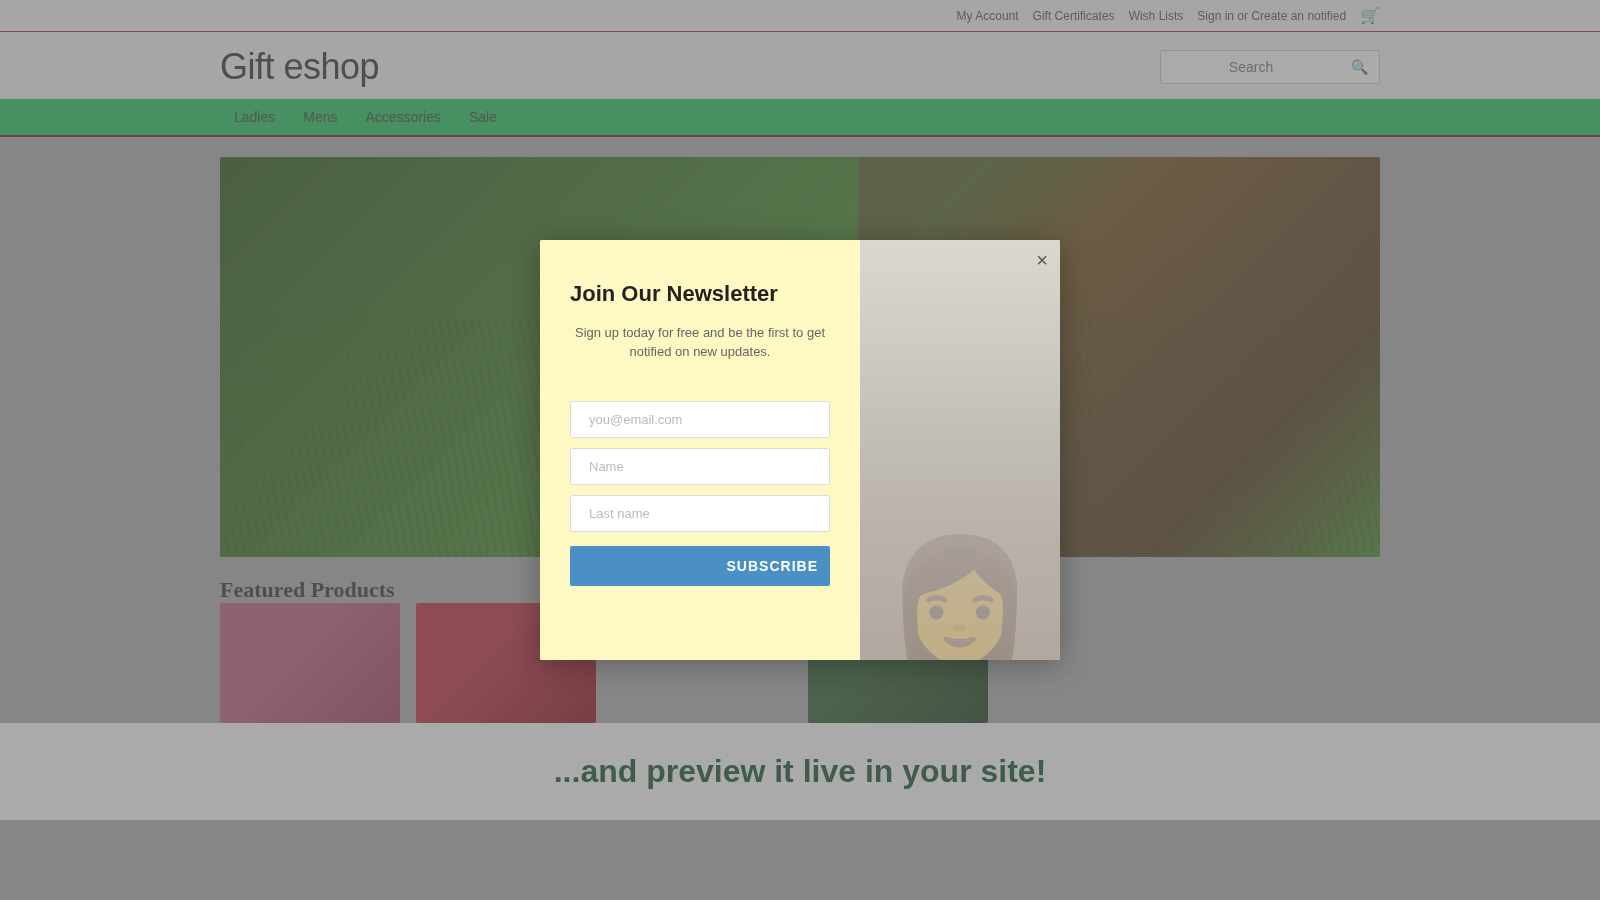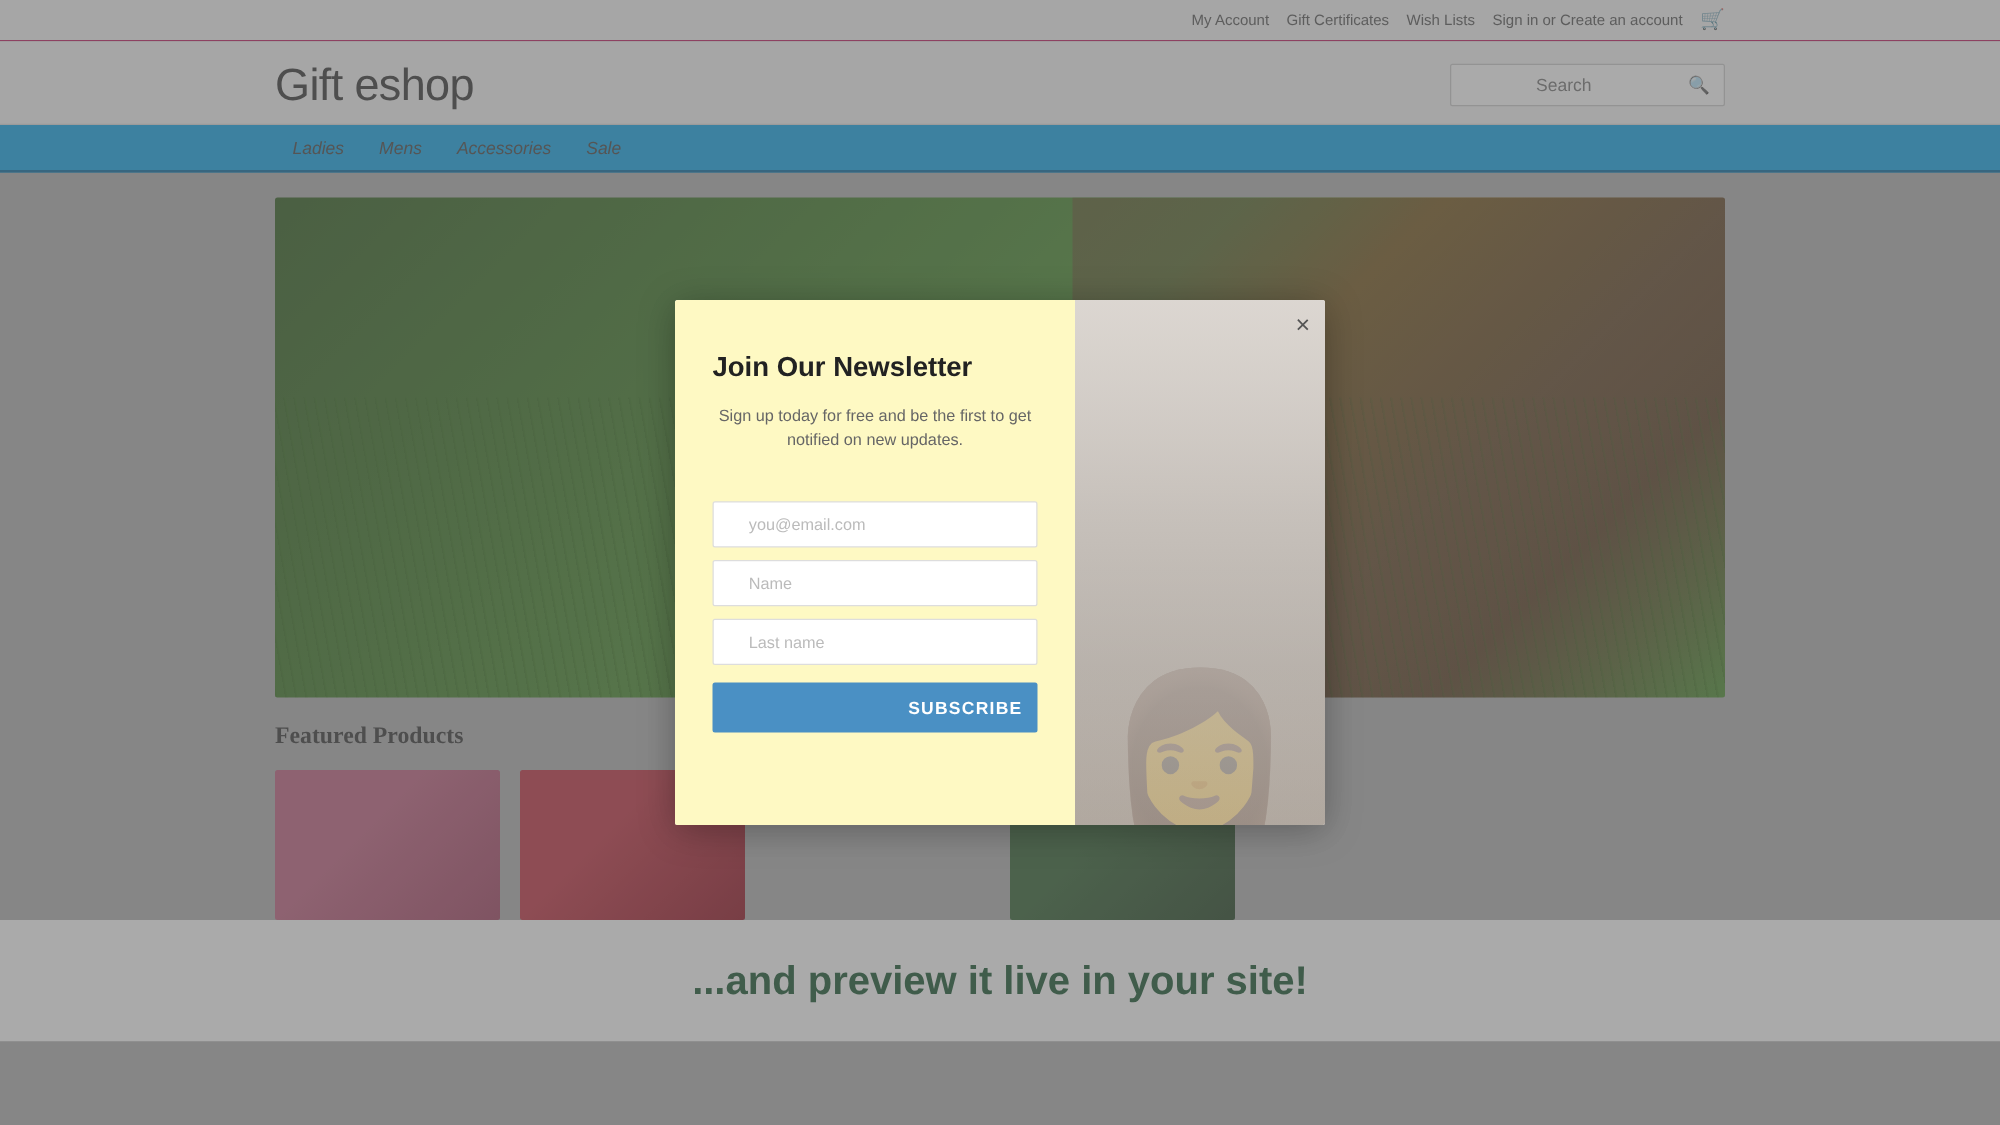--- a/index.html
+++ b/index.html
@@ -77,24 +77,23 @@
       background: none;
       border: none;
       padding: 8px 10px;
       cursor: pointer;
       color: #666;
       font-size: 14px;
     }
 
     
     .nav {
-      background: #0ea5e9;
-      border-bottom: 2px solid #0369a1;
+      background: #22c55e;
+      border-bottom: 2px solid #7f1d1d;
       padding: 0;
-      font-style: italic;
     }
     .nav-inner {
       max-width: 1200px;
       margin: 0 auto;
       padding: 0 20px;
       display: flex;
       gap: 0;
     }
     .nav-item {
       padding: 10px 14px;
@@ -147,24 +146,23 @@
     }
 
     
     .featured-section {
       max-width: 1200px;
       margin: 20px auto 0;
       padding: 0 20px;
       background: #b0b0b0;
     }
     .featured-title {
-      font-size: 19px;
+      font-size: 22px;
       font-weight: bold;
       color: #333;
-      margin-bottom: 16px;
       font-family: Georgia, serif;
     }
     .products-row {
       display: flex;
       gap: 16px;
     }
     .product-card {
       background: #ccc;
       width: 180px;
       height: 120px;
@@ -271,21 +269,21 @@
     }
     .modal-desc {
       font-size: 13px;
       color: #666;
       margin-bottom: 39px;
       line-height: 1.5;
       text-align: center;
     }
     .modal-input {
       width: 100%;
-      padding: 10px 28px;
+      padding: 10px 18px;
       border: 1px solid #ddd;
       border-radius: 2px;
       font-size: 13px;
       color: #999;
       background: #fff;
       margin-bottom: 10px;
       outline: none;
     }
     .modal-input::placeholder { color: #bbb; }
     .subscribe-btn {
@@ -305,21 +303,21 @@
     }
   </style>
 </head>
 <body>
 
 <div class="top-bar">
   <div class="top-bar-inner">
     <a>My Account</a>
     <a>Gift Certificates</a>
     <a>Wish Lists</a>
-    <a>Sign in or Create an account</a>
+    <a>Sign in or Create an notified</a>
     <span class="cart-icon">🛒</span>
   </div>
 </div>
 
 <div class="header">
   <div class="header-inner">
     <div class="logo">Gift eshop</div>
     <div class="search-box">
       <input type="text" placeholder="Search" style="">
       <button>

